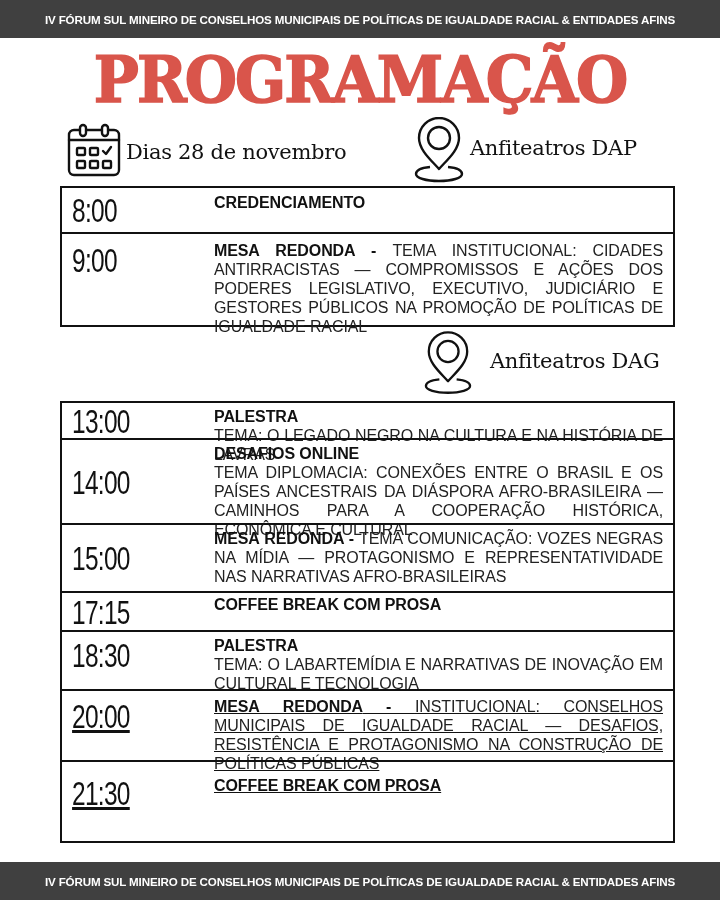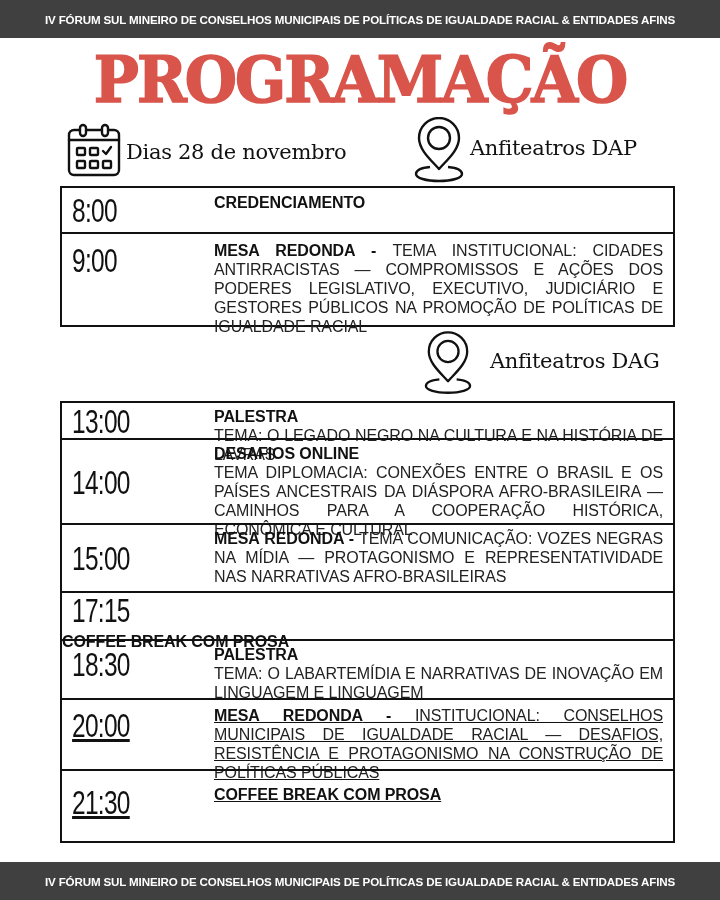--- a/index.html
+++ b/index.html
@@ -136,31 +136,31 @@
       <span class="head">DESAFIOS ONLINE</span>
       <span>TEMA DIPLOMACIA: CONEXÕES ENTRE O BRASIL E OS PAÍSES ANCESTRAIS DA DIÁSPORA AFRO-BRASILEIRA — CAMINHOS PARA A COOPERAÇÃO HISTÓRICA, ECONÔMICA E CULTURAL</span>
     </div>
   </div>
   <div class="row" style="height:68px;">
     <div class="time center">15:00</div>
     <div class="desc" style="padding-top:4px;">
       <span class="bold">MESA REDONDA</span><span class="bold"> - </span><span>TEMA COMUNICAÇÃO: VOZES NEGRAS NA MÍDIA — PROTAGONISMO E REPRESENTATIVIDADE NAS NARRATIVAS AFRO-BRASILEIRAS</span>
     </div>
   </div>
-  <div class="row" style="height:48px;flex-direction:column;">
+  <div class="row" style="height:39px;">
     <div class="time center">17:15</div>
     <div class="desc center">
       <span class="bold">COFFEE BREAK COM PROSA</span>
     </div>
   </div>
   <div class="row" style="height:59px;">
     <div class="time" style="padding-top:6px;">18:30</div>
     <div class="desc" style="padding-top:4px;">
       <span class="head">PALESTRA</span>
-      <span>TEMA: O LABARTEMÍDIA E NARRATIVAS DE INOVAÇÃO EM LINGUAGEM E LINGUAGEM</span>
+      <span>TEMA: O LABARTEMÍDIA E NARRATIVAS DE INOVAÇÃO EM CULTURAL E TECNOLOGIA</span>
     </div>
   </div>
   <div class="row" style="height:71px;text-decoration:underline;">
     <div class="time" style="padding-top:8px;">20:00</div>
     <div class="desc" style="padding-top:6px;">
       <span class="bold">MESA REDONDA</span><span class="bold"> - </span><span>INSTITUCIONAL: CONSELHOS MUNICIPAIS DE IGUALDADE RACIAL — DESAFIOS, RESISTÊNCIA E PROTAGONISMO NA CONSTRUÇÃO DE POLÍTICAS PÚBLICAS</span>
     </div>
   </div>
   <div class="row" style="height:64px;text-decoration:underline;">
     <div class="time center">21:30</div>

